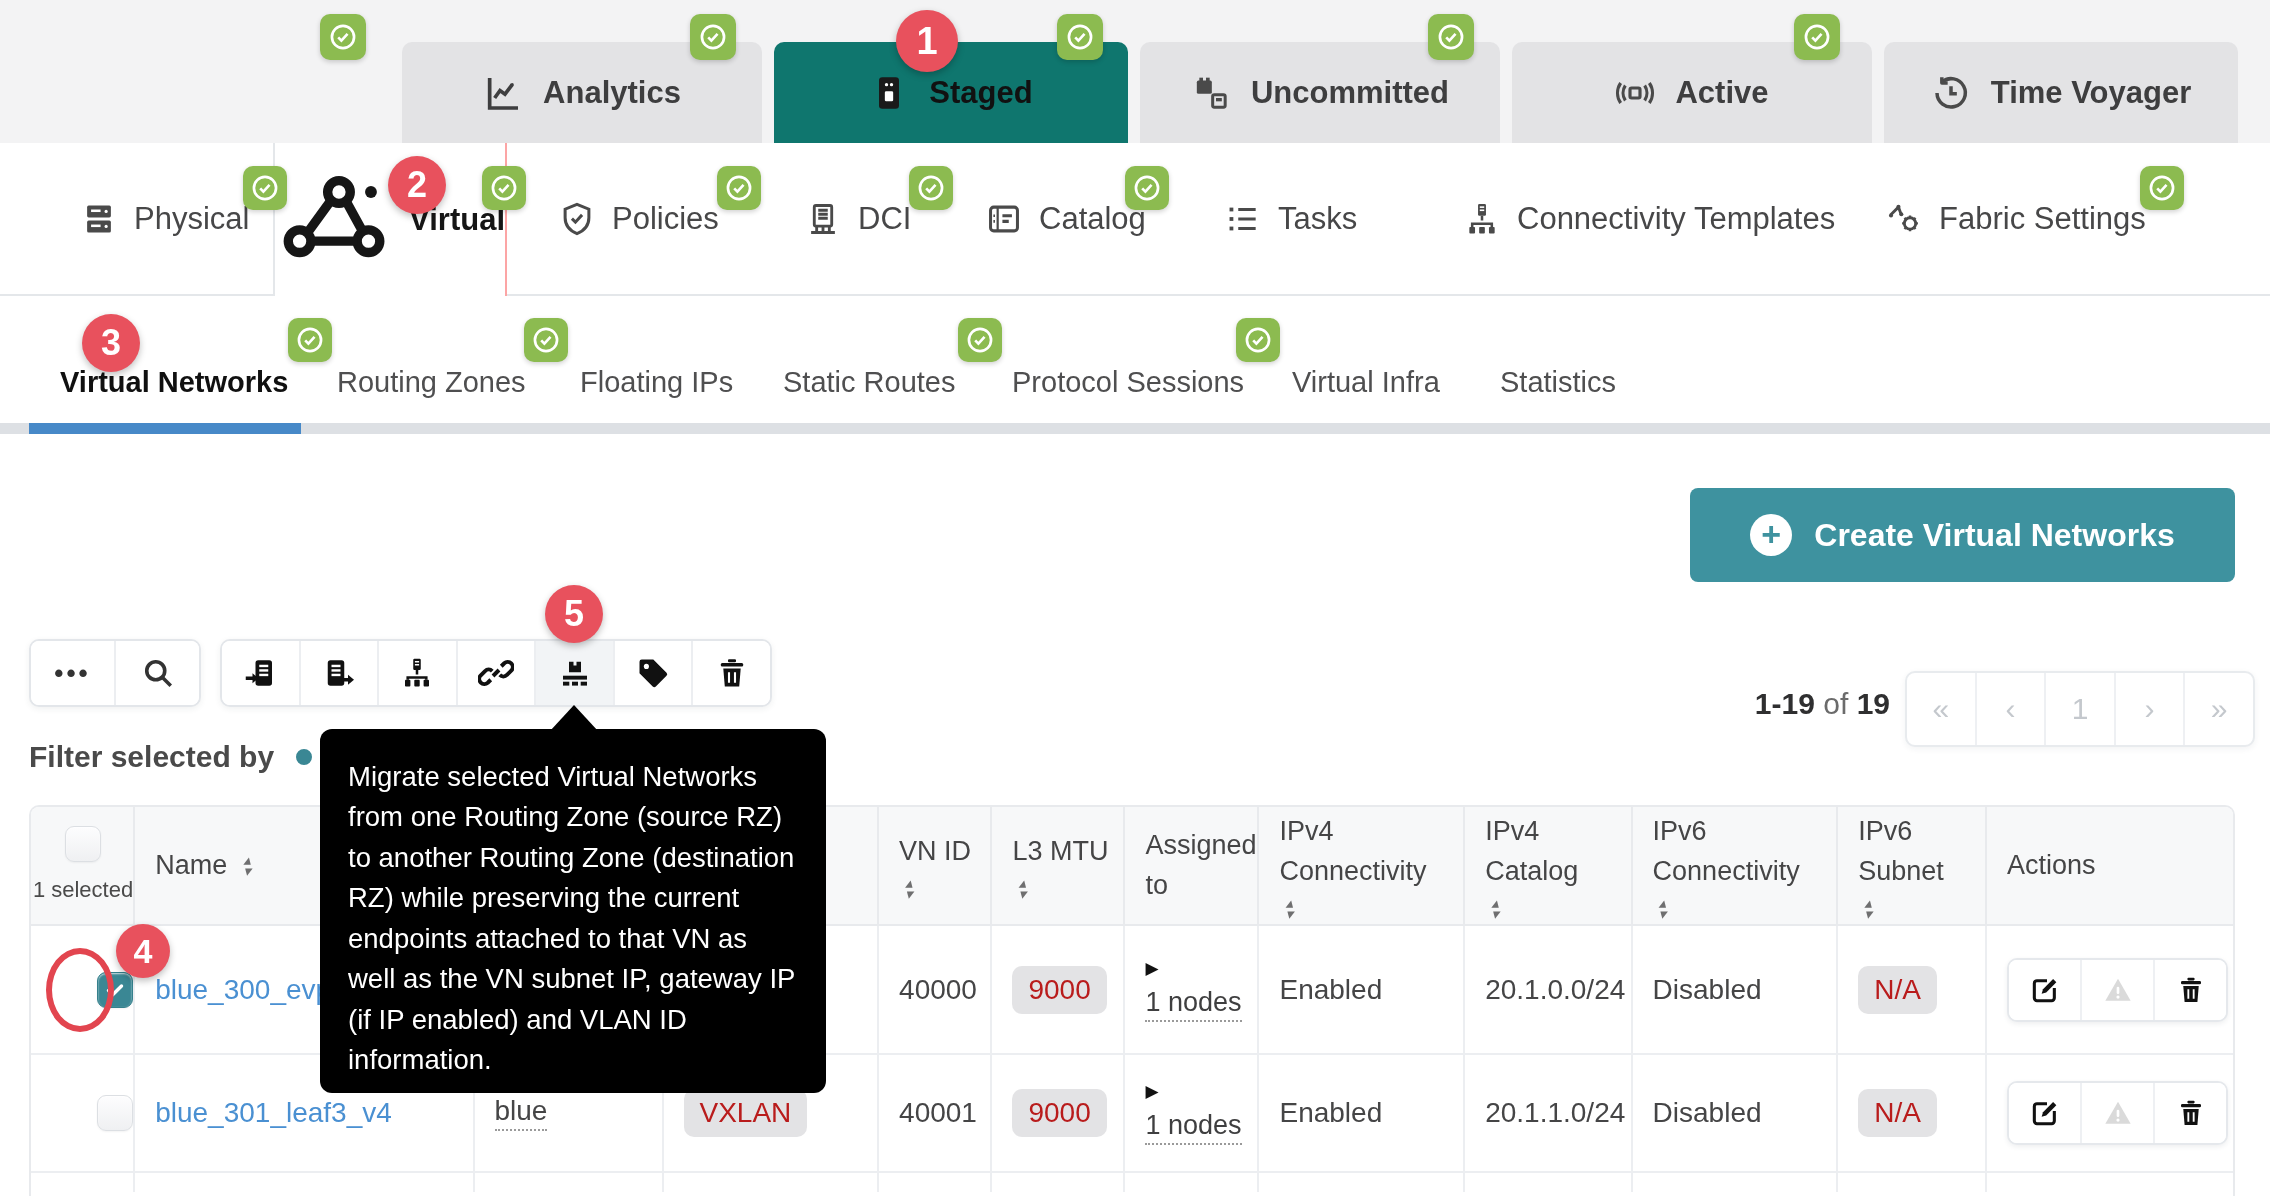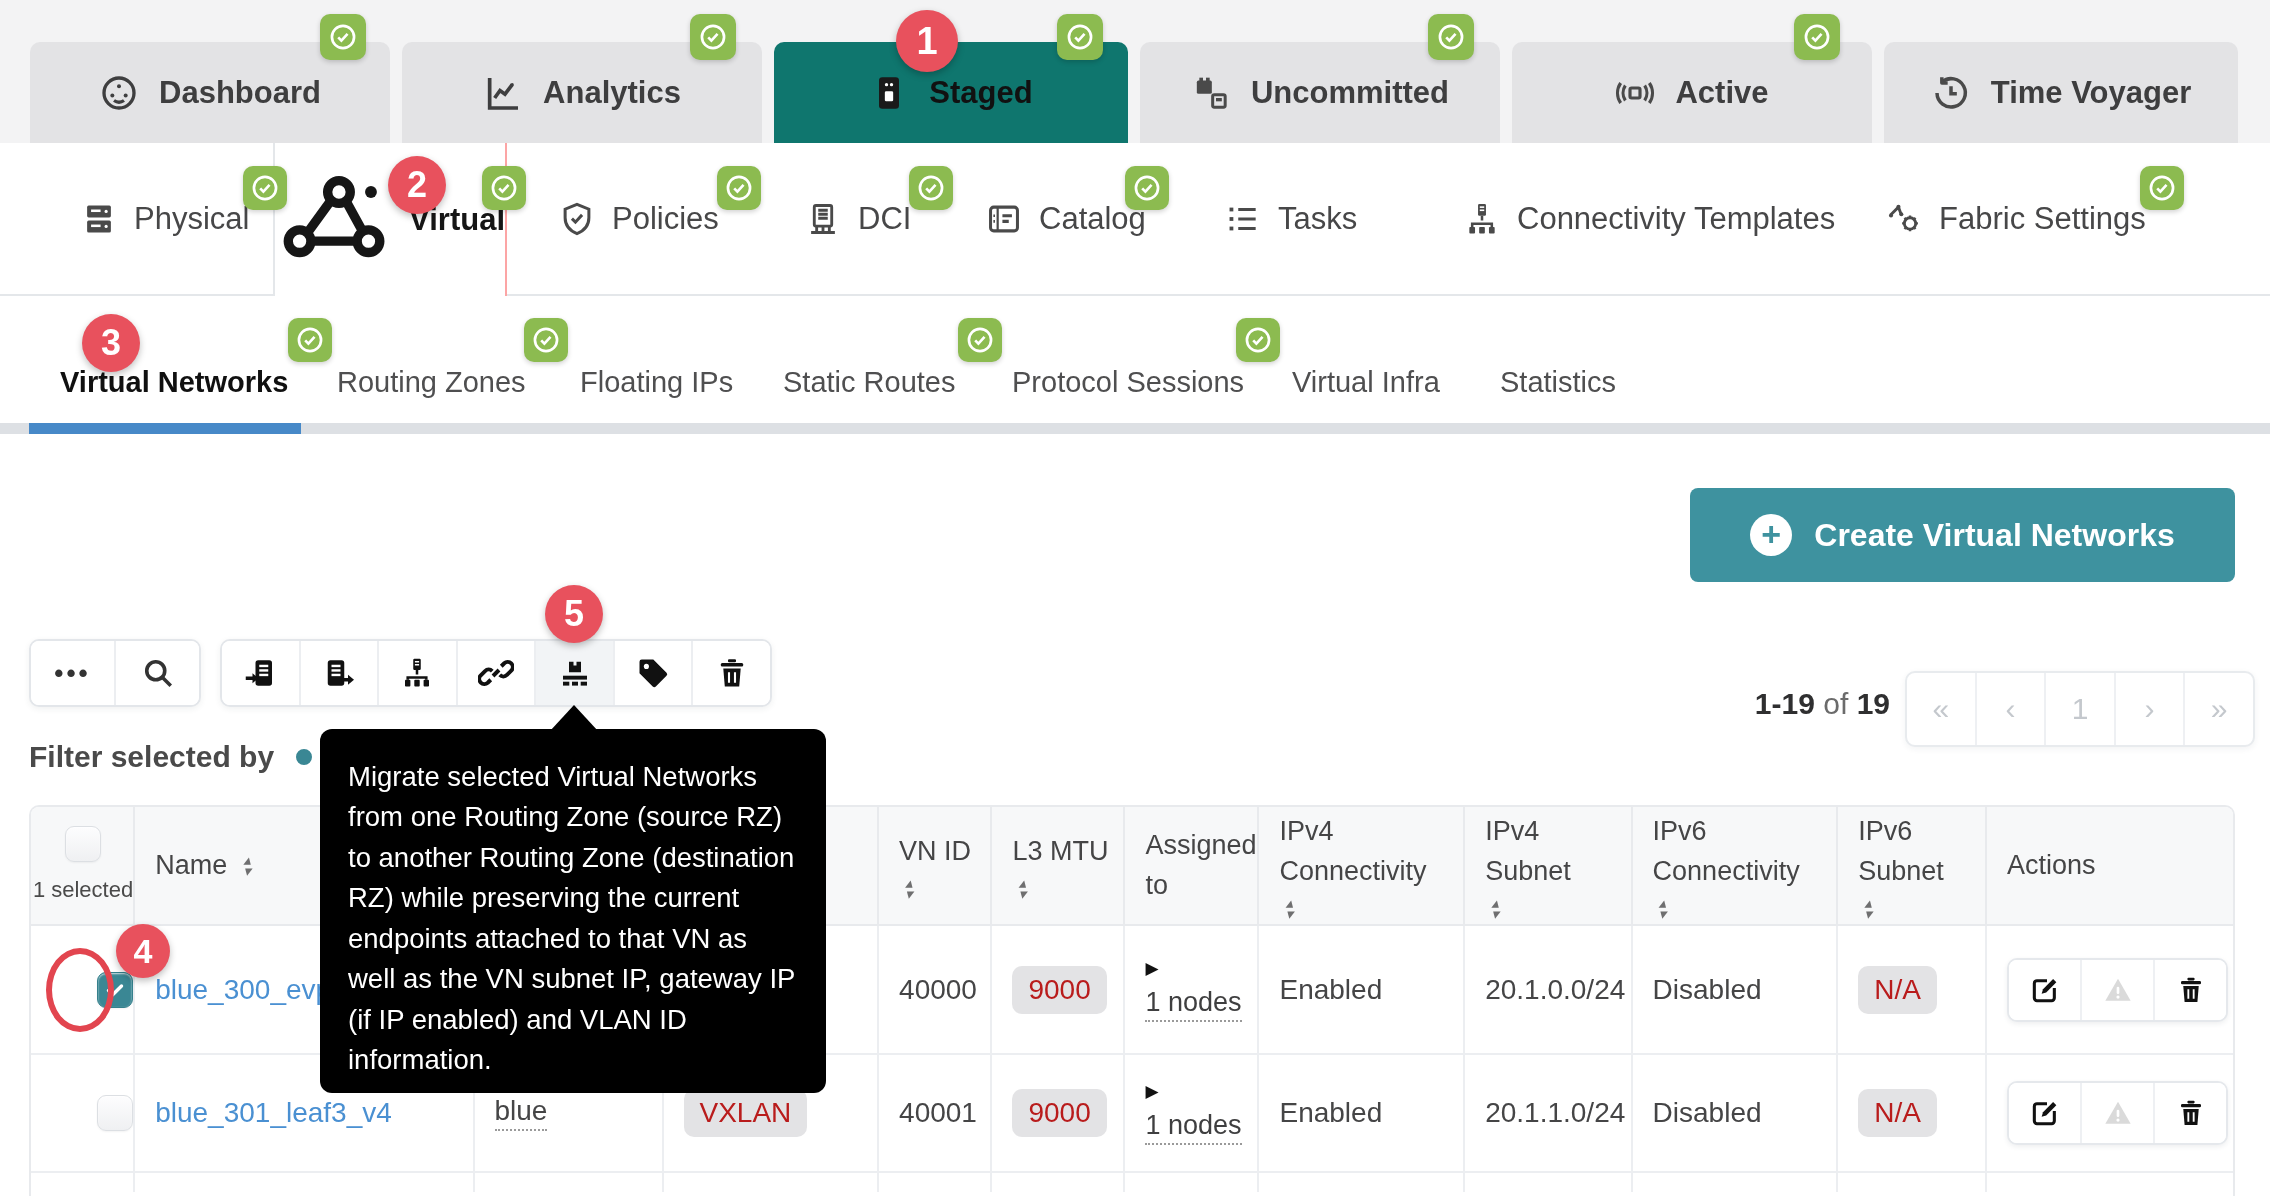--- a/index.html
+++ b/index.html
@@ -121,30 +121,20 @@
   .n1 { width:62px; height:62px; font-size:38px; }
   .n2, .n3, .n5 { width:58px; height:58px; font-size:36px; }
   .n4 { width:54px; height:54px; font-size:34px; }
 </style>
 </head>
 <body>
 
 <div class="screen">
 
   <div class="topbar">
-    <div class="ptab" style="left:30px;width:360px">
-      <svg viewBox="0 0 24 24" fill="none" stroke="#3e3e3f" stroke-width="2">
-          <circle cx="12" cy="12" r="9"></circle>
-          <circle cx="8" cy="13.5" r="1.2" fill="#3e3e3f" stroke="none"></circle>
-          <circle cx="16" cy="13.5" r="1.2" fill="#3e3e3f" stroke="none"></circle>
-          <circle cx="12" cy="8" r="1.2" fill="#3e3e3f" stroke="none"></circle>
-          <path d="M9 16.5c2 1.4 4 1.4 6 0"></path>
-        </svg>
-      <span>Dashboard</span>
-    </div>
     <div class="ptab" style="left:402px;width:360px">
       <svg viewBox="0 0 24 24" fill="none" stroke="#3e3e3f" stroke-width="2.2">
           <path d="M4 3v18h17"></path>
           <path d="M7 15l3.2-4.5 3 2.2L17.5 7"></path>
           <circle cx="17.5" cy="7" r="1" fill="#3e3e3f" stroke="none"></circle>
         </svg>
       <span>Analytics</span>
     </div>
     <div class="ptab active" style="left:774px;width:354px">
       <svg viewBox="0 0 24 24">
@@ -523,21 +513,21 @@
           <span class="hwrap">
               <span>IPv4 Connectivity</span>
               <span class="sort">
                 <i>▴</i>
                 <i>▾</i>
               </span>
             </span>
         </div>
         <div class="cell c8">
           <span class="hwrap">
-              <span>IPv4 Subnet</span>
+              <span>IPv4 Catalog</span>
               <span class="sort">
                 <i>▴</i>
                 <i>▾</i>
               </span>
             </span>
         </div>
         <div class="cell c9">
           <span class="hwrap">
               <span>IPv6 Connectivity</span>
               <span class="sort">

